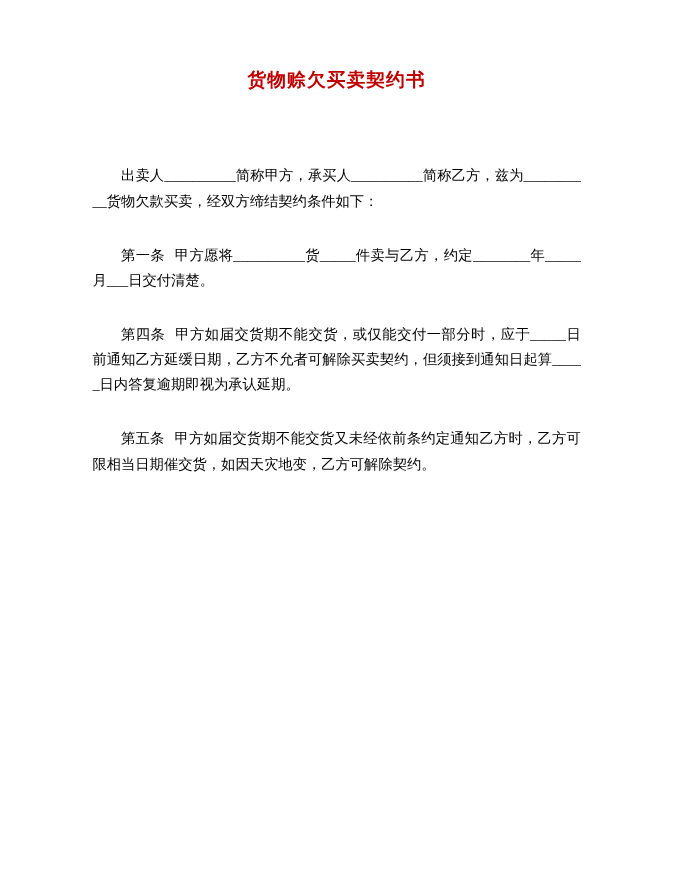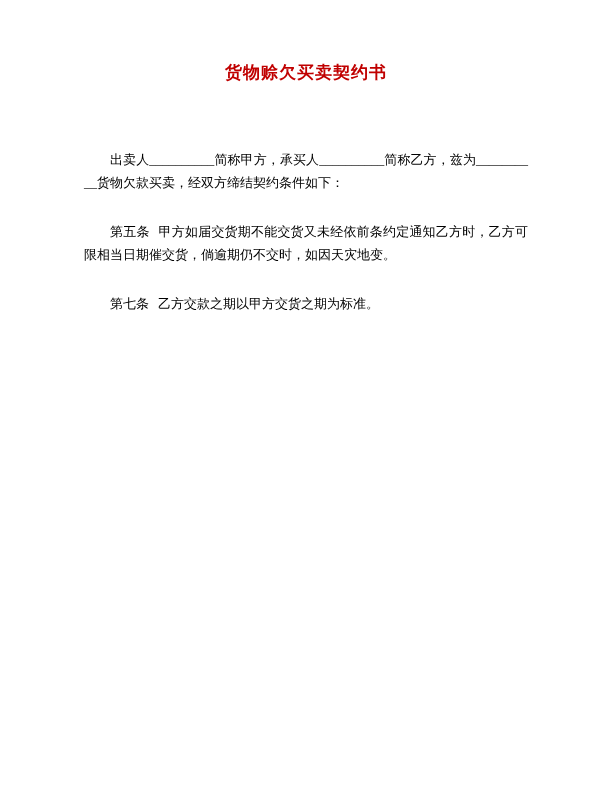--- a/index.html
+++ b/index.html
@@ -42,26 +42,29 @@
 </style>
 </head>
 <body>
 
 <div class="page">
 
   <h1 class="doc-title" style="color: rgb(192, 0, 0);">货物赊欠买卖契约书</h1>
 
   <p class="para">出卖人__________简称甲方，承买人__________简称乙方，兹为__________货物欠款买卖，经双方缔结契约条件如下：</p>
 
-
+  <p class="para">
+    <span class="clause-label">第一条</span><span>甲方愿将__________货_____件卖与乙方，约定________年_____月___日交付清楚。</span>
+  </p>
 
 
 
   <p class="para">
-    <span class="clause-label">第五条</span><span>甲方如届交货期不能交货又未经依前条约定通知乙方时，乙方可限相当日期催交货，倘逾期仍不交时，如因天灾地变。</span>
+    <span class="clause-label">第四条</span><span>甲方如届交货期不能交货，或仅能交付一部分时，应于_____日前通知乙方延缓日期，乙方不允者可解除买卖契约，但须接到通知日起算_____日内答复逾期即视为承认延期。</span>
+  </p>
+
+  <p class="para">
+    <span class="clause-label">第五条</span><span>甲方如届交货期不能交货又未经依前条约定通知乙方时，乙方可限相当日期催交货，如因天灾地变，乙方可解除契约。</span>
   </p>
 
 
-  <p class="para">
-    <span class="clause-label">第七条</span><span>乙方交款之期以甲方交货之期为标准。</span>
-  </p>
 
 </div>
 
 </body></html>

